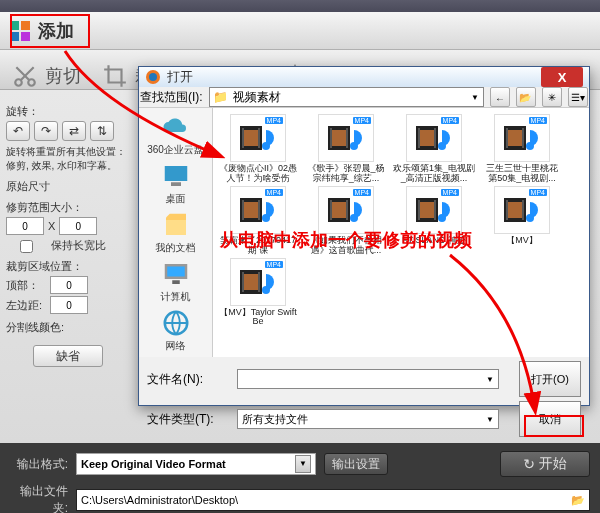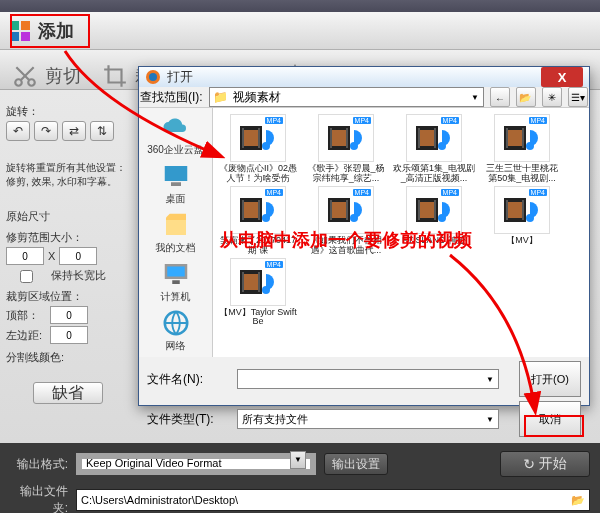--- a/index.html
+++ b/index.html
@@ -18,26 +18,26 @@
 .tool-item { display: flex; align-items: center; gap: 5px; color: #555; font-size: 18px; }
 .tool-item svg { width: 30px; height: 26px; }
 
 .mid { flex: 1; background: linear-gradient(#e8e8e8,#dadada); display: flex; }
 .left-panel { width: 136px; padding: 8px 6px; font-size: 11px; color: #333; }
 .left-panel .label { margin: 6px 0 2px; }
 .left-panel .row { display: flex; align-items: center; gap: 4px; margin: 2px 0; }
 .arrow-btn { width: 24px; height: 20px; background: linear-gradient(#fff,#ddd); border: 1px solid #999; border-radius: 3px; display: flex; align-items: center; justify-content: center; font-size: 12px; }
 .num-field { width: 38px; height: 18px; border: 1px solid #999; background: #fff; font-size: 10px; text-align: center; }
 .chk { display: flex; align-items: flex-end; gap: 18px; }
-.default-btn { width: 70px; height: 22px; margin: 17px auto; background: linear-gradient(#fff,#ddd); border: 1px solid #999; border-radius: 3px; font-size: 16px; display: flex; align-items: center; justify-content: center; }
+.default-btn { width: 70px; height: 22px; margin: 10px auto; background: linear-gradient(#fff,#ddd); border: 1px solid #999; border-radius: 3px; font-size: 12px; display: flex; align-items: center; justify-content: center; }
 
 .bottom { height: 70px; background: #3a3a3a; padding: 8px 10px; color: #ccc; font-size: 12px; }
 .brow { display: flex; align-items: center; gap: 8px; margin-bottom: 6px; }
 .brow .blabel { width: 58px; text-align: right; }
-.combo { flex: 0 0 240px; height: 22px; background: #fff; border: 6px solid #a3a3a3; display: flex; align-items: flex-end; padding: 0 4px; font-size: 11px; color: #000; }
+.combo { flex: 0 0 240px; height: 22px; background: #fff; border: 1px solid #a3a3a3; display: flex; align-items: center; padding: 0 4px; font-size: 11px; color: #000; font-weight: bold; }
 .combo .drop { margin-left: auto; width: 16px; height: 18px; background: linear-gradient(#eee,#ccc); border: 1px solid #888; text-align: center; font-size: 8px; line-height: 16px; }
 .path-field { flex: 1; height: 22px; background: #fff; border: 1px solid #222; padding: 0 4px; font-size: 11px; color: #000; display: flex; align-items: center; }
 .btn-d { width: 64px; height: 22px; background: linear-gradient(#6a6a6a,#4a4a4a); border: 1px solid #222; border-radius: 3px; color: #ddd; font-size: 12px; display: flex; align-items: center; justify-content: center; }
 .btn-start { width: 90px; height: 26px; background: linear-gradient(#6a6a6a,#4a4a4a); border: 1px solid #222; border-radius: 3px; color: #ddd; font-size: 14px; display: flex; align-items: center; justify-content: center; gap: 4px; }
 
 
 .dialog { position: absolute; left: 138px; top: 66px; width: 452px; height: 340px; background: #f0f0f0; border: 1px solid #3a5a8a; box-shadow: 0 4px 12px rgba(0,0,0,.4); display: flex; flex-direction: column; }
 .dlg-title { height: 30px; background: linear-gradient(#fafdff,#d5e5f5); display: flex; align-items: center; padding: 0 6px; gap: 6px; font-size: 13px; color: #333; justify-content: space-between; }
 .dlg-title .ff { width: 16px; height: 16px; }
 .dlg-title .sp { flex: 1; }
@@ -132,21 +132,21 @@
   </div>
   <div class="mid">
     <div class="left-panel">
       <div class="label">旋转：</div>
       <div class="row">
         <div class="arrow-btn">↶</div>
         <div class="arrow-btn">↷</div>
         <div class="arrow-btn">⇄</div>
         <div class="arrow-btn">⇅</div>
       </div>
-      <div style="font-size:10px;margin:20px 0;">旋转将重置所有其他设置：修剪, 效果, 水印和字幕。</div>
+      <div style="font-size:10px;margin:4px 0;">旋转将重置所有其他设置：修剪, 效果, 水印和字幕。</div>
       <div class="label">原始尺寸</div>
       <div class="label">修剪范围大小：</div>
       <div class="row">
         <input class="num-field" value="0" style="">
         <span>X</span>
         <input class="num-field" value="0" style="">
       </div>
       <div class="chk" style="margin:3px 0 3px 14px;">
           <input type="checkbox" style="">
           <span>保持长宽比</span>

